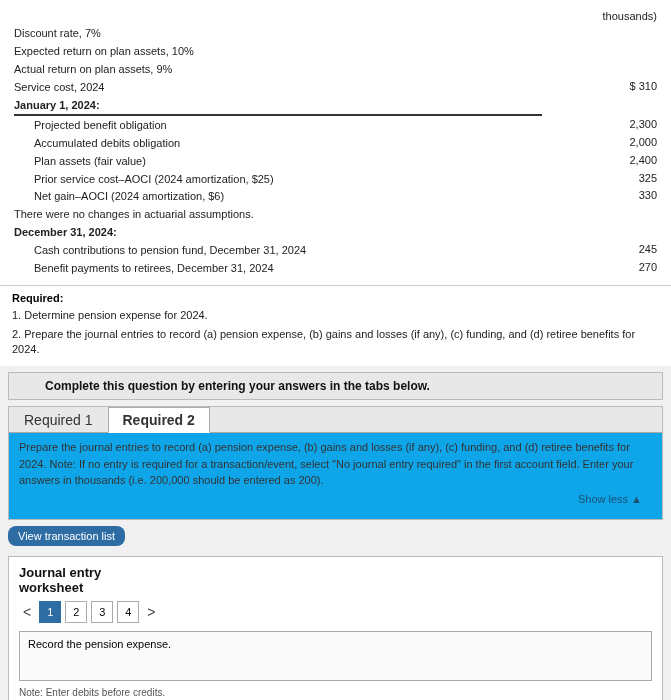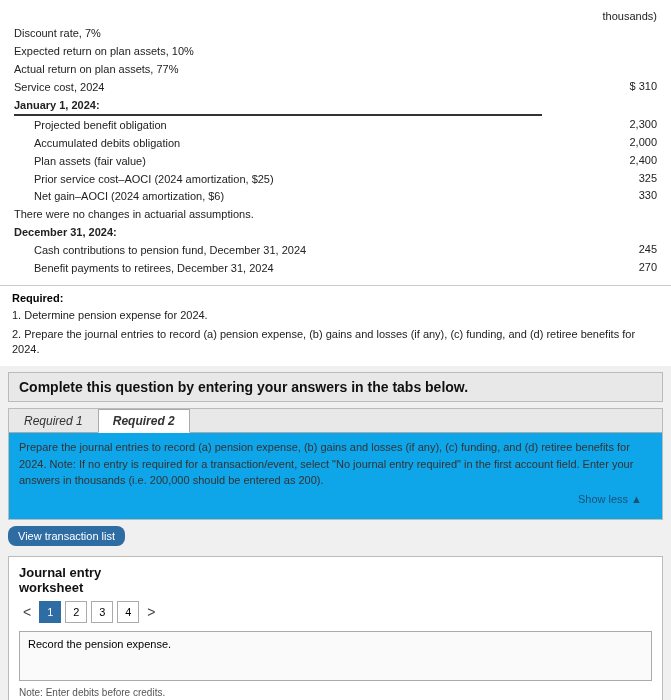--- a/index.html
+++ b/index.html
@@ -57,43 +57,43 @@
       margin-bottom: 3px;
       line-height: 1.4;
     }
     .question-box {
       background: #e8e8e8;
       border: 1px solid #bbb;
       margin: 6px 8px;
       padding: 6px 10px;
     }
     .question-box-text {
-      font-size: 14px;
+      font-size: 12px;
       font-weight: bold;
       color: #111;
+      margin-left: 26px;
     }
     .tabs-container {
       background: #fff;
       border: 1px solid #bbb;
       margin: 0 8px;
     }
     .tabs-row {
       display: flex;
       border-bottom: 1px solid #aaa;
       background: #e8e8e8;
     }
     .tab {
       padding: 4px 14px;
-      font-size: 12px;
+      font-size: 14px;
       cursor: pointer;
       border: 1px solid transparent;
       border-bottom: none;
       background: #e8e8e8;
       color: #333;
-      font-style: italic;
     }
     .tab.active {
       background: #fff;
       border: 1px solid #aaa;
       border-bottom: 1px solid #fff;
       margin-bottom: -1px;
       font-weight: bold;
     }
     .tab-content {
       background: #0ea5e9;
@@ -209,21 +209,21 @@
       </tr>
       <tr>
         <td class="left-col">Discount rate, 7%</td>
         <td class="right-col"></td>
       </tr>
       <tr>
         <td class="left-col">Expected return on plan assets, 10%</td>
         <td class="right-col"></td>
       </tr>
       <tr>
-        <td class="left-col">Actual return on plan assets, 77%</td>
+        <td class="left-col">Actual return on plan assets, 9%</td>
         <td class="right-col"></td>
       </tr>
       <tr>
         <td class="left-col">Service cost, 2024</td>
         <td class="right-col">$ 310</td>
       </tr>
       <tr>
         <td class="left-col bold-line" style="font-weight:bold;">January 1, 2024:</td>
         <td class="right-col"></td>
       </tr>

